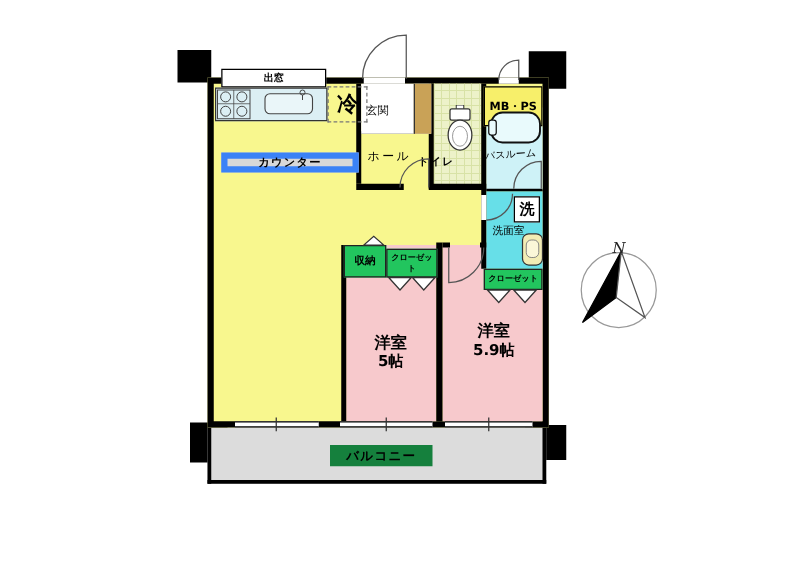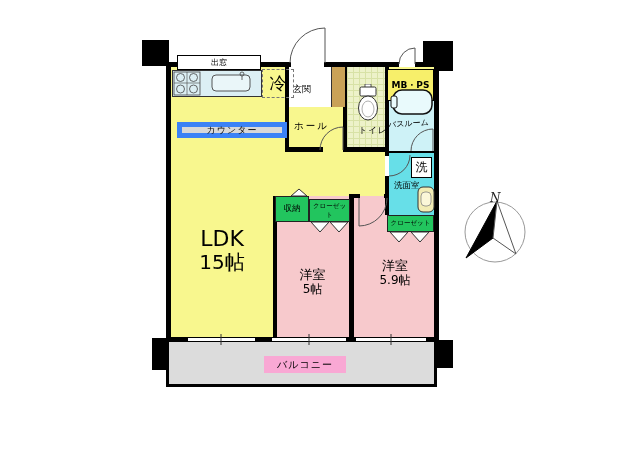--- a/index.html
+++ b/index.html
@@ -3,21 +3,21 @@
 <meta charset="utf-8">
 <style>
   html,body{margin:0;padding:0;background:#fff;}
   .plan{position:relative;width:640px;height:453px;background:#fff;overflow:hidden;
         font-family:"DejaVu Sans",sans-serif;color:#000;}
   .abs{position:absolute;box-sizing:border-box;}
   .pillar{position:absolute;background:#000;}
   .wall{position:absolute;background:#000;}
   .gap{position:absolute;background:#fff;}
   .lbl{position:absolute;box-sizing:border-box;line-height:1.15;white-space:nowrap;}
-  .center{display:flex;align-items:center;justify-content:center;text-align:center;}
+  .center{display:flex;align-items:center;justify-content:center;text-align:center;font-weight:bold;}
   .unit{position:absolute;left:166px;top:62px;width:273px;height:280px;
         border:5px solid #000;background:var(--ldk,#F8F78E);box-sizing:border-box;}
   .room{position:absolute;box-sizing:border-box;}
   .whitebox{position:absolute;box-sizing:border-box;background:#22c55e;border:1px solid #222;}
   .balcony{position:absolute;left:166px;top:342px;width:271px;height:45px;
            background:var(--balcony,#DCDCDC);border:3px solid #000;border-top:none;box-sizing:border-box;}
   .window{position:absolute;top:337px;height:5px;background:#fff;
           border-top:1px solid #000;border-bottom:1px solid #000;box-sizing:border-box;}
   svg{display:block;}
   .overlay{position:absolute;left:0;top:0;pointer-events:none;}
@@ -85,21 +85,21 @@
     <rect x="1" y="1" width="16" height="25" rx="5" fill="#F2ECB4" stroke="#333" stroke-width="1"></rect>
     <rect x="4" y="6" width="10" height="14" rx="4" fill="#FBF7D8" stroke="#777" stroke-width="0.7"></rect>
   </svg>
 
   <svg class="overlay" style="left:356px;top:84px" width="24" height="38" viewBox="0 0 24 38">
     <rect x="9" y="0" width="6" height="4" fill="#fff" stroke="#333" stroke-width="0.8"></rect>
     <rect x="4" y="3" width="16" height="9" rx="1.5" fill="#fff" stroke="#333" stroke-width="1"></rect>
     <ellipse cx="12" cy="24" rx="9.5" ry="12" fill="#fff" stroke="#333" stroke-width="1"></ellipse>
     <ellipse cx="12" cy="25" rx="6" ry="8" fill="none" stroke="#999" stroke-width="0.8"></ellipse>
   </svg>
-  <div class="lbl center" style="left:354px;top:126px;width:38px;font-size:8.5px;letter-spacing:1px">トイレ</div>
+  <div class="lbl center" style="left:330px;top:126px;width:38px;font-size:8.5px;letter-spacing:1px">トイレ</div>
 
   <div class="abs" style="left:172px;top:70px;width:90px;height:27px;background:var(--kitchen);border:1px solid #333"></div>
   <svg class="overlay" style="left:172px;top:70px" width="90" height="27" viewBox="0 0 90 27">
     <rect x="2" y="2" width="26" height="23" fill="none" stroke="#444" stroke-width="0.8"></rect>
     <line x1="15" y1="2" x2="15" y2="25" stroke="#444" stroke-width="0.6"></line>
     <line x1="2" y1="13" x2="28" y2="13" stroke="#444" stroke-width="0.6"></line>
     <circle cx="8.5" cy="7.5" r="4" fill="none" stroke="#444" stroke-width="0.8"></circle>
     <circle cx="21.5" cy="7.5" r="4" fill="none" stroke="#444" stroke-width="0.8"></circle>
     <circle cx="8.5" cy="19" r="4" fill="none" stroke="#444" stroke-width="0.8"></circle>
     <circle cx="21.5" cy="19" r="4" fill="none" stroke="#444" stroke-width="0.8"></circle>
@@ -123,38 +123,34 @@
   <div class="whitebox center" style="left:275px;top:196px;width:34px;height:26px;font-size:8.5px">
     <span>収納</span>
   </div>
   <div class="whitebox center" style="left:309px;top:199px;width:41px;height:23px;font-size:6.5px">
     <span>クローゼット</span>
   </div>
   <div class="whitebox center" style="left:387px;top:215px;width:47px;height:17px;font-size:6.5px">
     <span>クローゼット</span>
   </div>
 
-  <div class="lbl center" style="left:172px;top:226px;width:100px;flex-direction:column">
-    <div style="font-size:22px">LDK</div>
-    <div style="font-size:20px">15帖</div>
-  </div>
   <div class="lbl center" style="left:285px;top:268px;width:55px;flex-direction:column">
     <div style="font-size:13px">洋室</div>
     <div style="font-size:12px">5帖</div>
   </div>
   <div class="lbl center" style="left:365px;top:259px;width:60px;flex-direction:column">
     <div style="font-size:13px">洋室</div>
     <div style="font-size:12px">5.9帖</div>
   </div>
 
   <div class="window" style="left:188px;width:67px"></div>
   <div class="window" style="left:272px;width:74px"></div>
   <div class="window" style="left:356px;width:70px"></div>
 
-  <div class="abs center" style="left:264px;top:356px;width:82px;height:17px;background:#f9a8d4;font-size:10px;letter-spacing:1px">
+  <div class="abs center" style="left:264px;top:356px;width:82px;height:17px;background:#15803d;font-size:10px;letter-spacing:1px">
     <span>バルコニー</span>
   </div>
 
   <svg class="overlay" width="640" height="453" viewBox="0 0 640 453">
     <path d="M 325,63 L 325,28 A 35,35 0 0 0 290,63" fill="none" stroke="#555" stroke-width="1"></path>
     <path d="M 415,64 L 415,48 A 16,16 0 0 0 399,64" fill="none" stroke="#555" stroke-width="1"></path>
     <path d="M 343,150 L 343,127 A 23,23 0 0 0 320,150" fill="none" stroke="#555" stroke-width="1"></path>
     <path d="M 433,151 L 433,129 A 22,22 0 0 0 411,151" fill="none" stroke="#555" stroke-width="1"></path>
     <path d="M 389,176 A 21,21 0 0 0 410,155" fill="none" stroke="#555" stroke-width="1"></path>
     <path d="M 359,198 L 359,226 A 28,28 0 0 0 387,198" fill="none" stroke="#555" stroke-width="1"></path>

